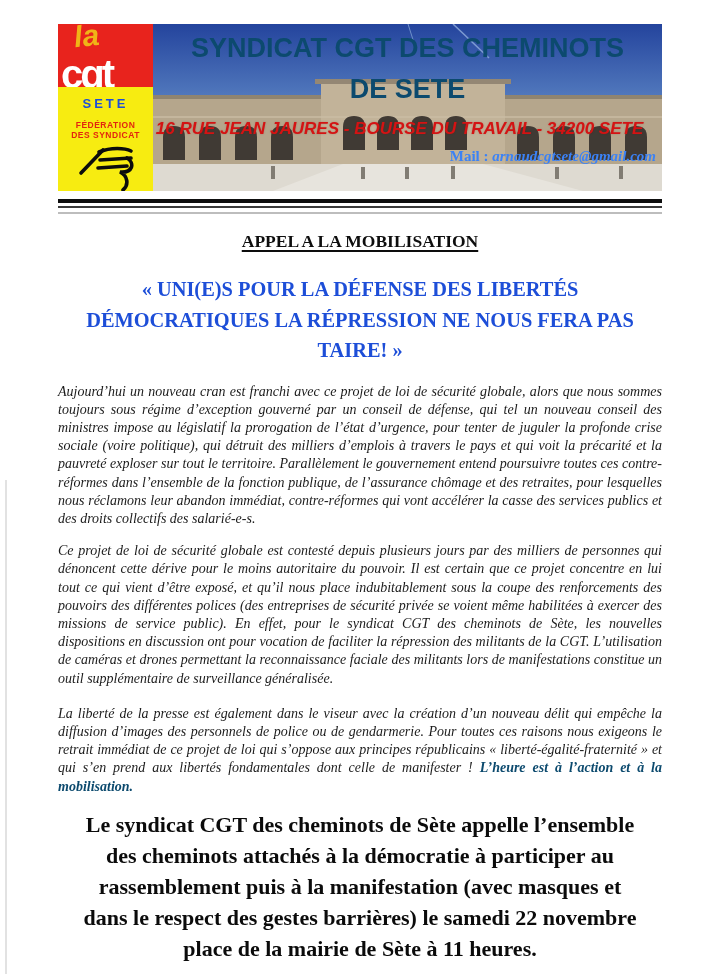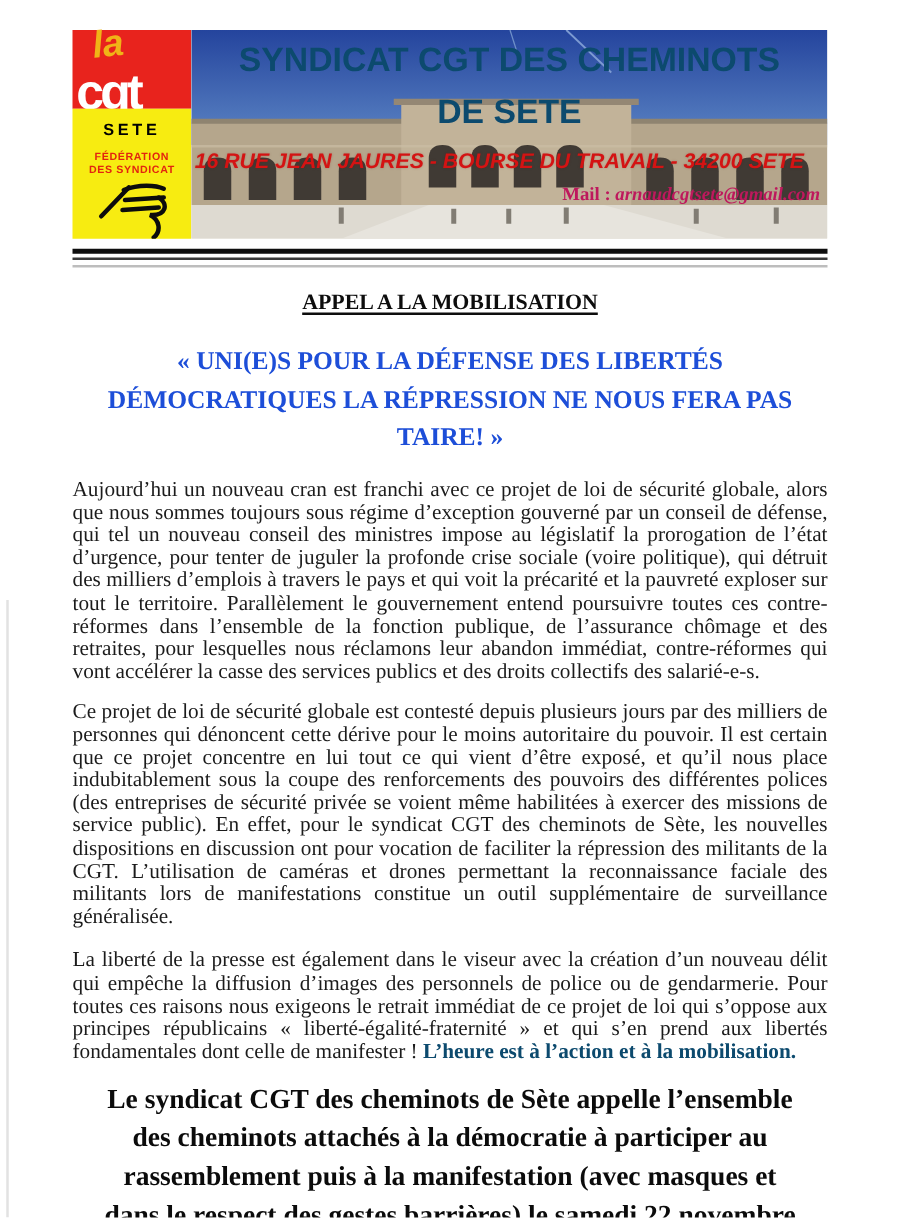--- a/index.html
+++ b/index.html
@@ -18,39 +18,39 @@
   .logo-la{
     position:absolute;top:-3px;left:16px;
     font-style:italic;font-weight:700;font-size:30px;line-height:1;
     transform:rotate(-6deg);
   }
   .logo-cgt{
     position:absolute;bottom:-7px;left:3px;right:0;
     color:#ffffff;font-weight:900;font-size:40px;line-height:1;letter-spacing:-3px;
   }
   .logo-yellow{flex:1;text-align:center;padding-top:9px;position:relative;}
-  .logo-sete{font-weight:800;font-size:13px;letter-spacing:3px;color:#000000;}
+  .logo-sete{font-weight:800;font-size:13px;letter-spacing:3px;color:#1d4ed8;}
   .logo-fede{font-weight:800;font-size:8.5px;line-height:1.2;margin-top:9px;letter-spacing:.5px;}
   .logo-sign{display:block;margin:3px auto 0 auto;}
 
   .photo{flex:1;position:relative;overflow:hidden;}
   .photo svg.bg{position:absolute;inset:0;width:100%;height:100%;display:block;}
   .photo-title{
     position:absolute;top:4px;left:0;right:0;z-index:2;text-align:center;
     font-family:"Liberation Sans",sans-serif;font-weight:800;color:#0c4a6e;
     font-size:27px;line-height:41px;letter-spacing:0px;
   }
   .photo-addr{
     position:absolute;top:95px;left:0;right:16px;z-index:2;text-align:center;
     font-family:"Liberation Sans",sans-serif;font-style:italic;font-weight:800;
     font-size:17px;white-space:nowrap;text-shadow:0 0 2px rgba(120,0,0,.25);
   }
   .photo-mail{
     position:absolute;top:124px;right:6px;z-index:2;
-    font-size:15px;font-weight:700;color:#be185d;
+    font-size:15px;font-weight:700;color:#3b82f6;
   }
   .photo-mail .mail-val{font-style:italic;}
 
   
   .divider{margin-top:8px;}
   .divider .d1{height:4px;background:#0e0e0e;}
   .divider .d2{height:2px;background:#3a3a3a;margin-top:3px;}
   .divider .d3{height:2px;background:#bdbdbd;margin-top:4px;}
 
   
@@ -60,22 +60,23 @@
     text-decoration:underline;text-underline-offset:3px;text-decoration-thickness:1.5px;
   }
   .quote{
     margin:22px 10px 0 10px;text-align:center;
     font-size:20.4px;font-weight:700;line-height:30.5px;color:#1d4ed8;
   }
 
   
   .bodytext p{
     margin:0;text-align:justify;
-    font-size:17px;line-height:18.2px;color:#1b1b1b;
+    font-size:14px;line-height:18.2px;color:#1b1b1b;
     hyphens:none;
+    font-style:italic;
   }
   .bodytext p.p1{margin-top:17px;}
   .bodytext p.p2{margin-top:14px;}
   .bodytext p.p3{margin-top:17px;}
   .bodytext strong{font-weight:700;color:#0c4a6e;}
 
   
   .cta{
     margin:13px 0 0 0;padding:0 18px;text-align:center;
     font-size:22px;font-weight:700;line-height:31px;color:#0b0b0b;

